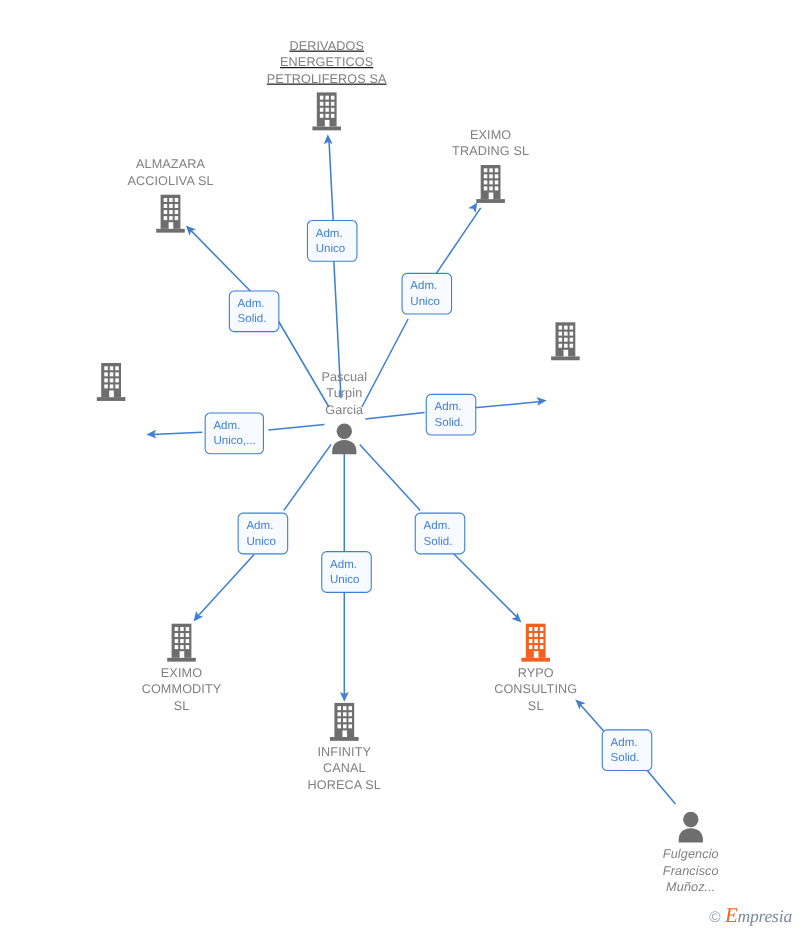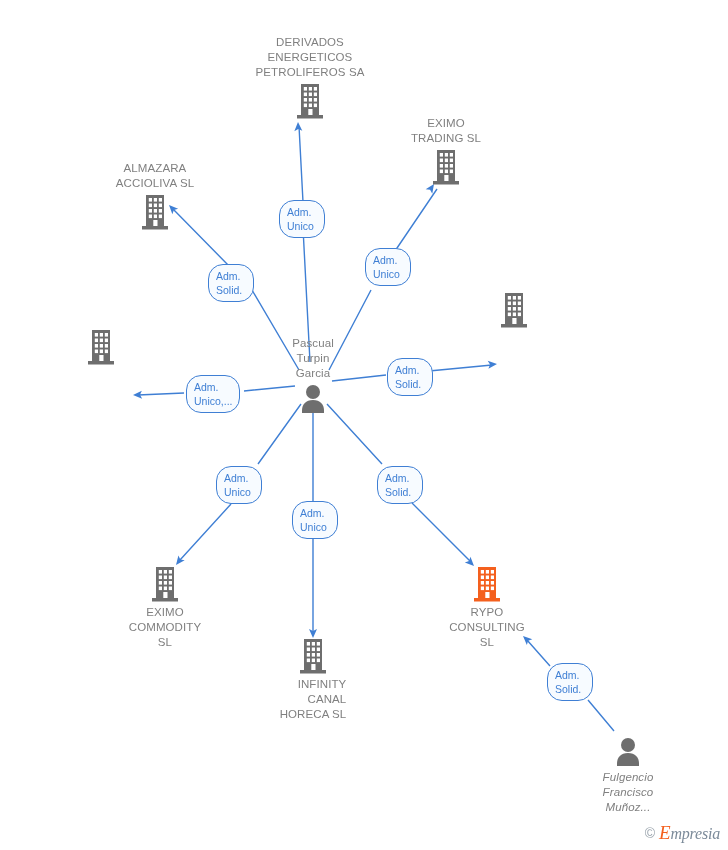--- a/index.html
+++ b/index.html
@@ -48,21 +48,21 @@
     display: block;
   }
   .node-icon.person {
     width: 30px;
     height: 32px;
   }
   .edge-label {
     position: absolute;
     box-sizing: border-box;
     border: 1px solid #3f7fd4;
-    border-radius: 15px;
+    border-radius: 5px;
     background: #f7fbff;
     color: #3f7fd4;
     font-size: 10.5px;
     line-height: 14px;
     padding: 4px 6px 4px 7px;
     text-align: left;
     white-space: pre-line;
     min-width: 46px;
   }
   .watermark {
@@ -110,21 +110,21 @@
       <path d="M0,0 L-9,-4 L-7,0 L-9,4 Z" fill="#3f7fd4" transform="translate(176,565) rotate(128)"></path>
       <path d="M 313 406 L 313 502 M 313 531 L 313 633" stroke="#3f7fd4" stroke-width="1.4" fill="none"></path>
       <path d="M0,0 L-9,-4 L-7,0 L-9,4 Z" fill="#3f7fd4" transform="translate(313,638) rotate(90)"></path>
       <path d="M 327 404 L 382 464 M 412 503 L 470 561" stroke="#3f7fd4" stroke-width="1.4" fill="none"></path>
       <path d="M0,0 L-9,-4 L-7,0 L-9,4 Z" fill="#3f7fd4" transform="translate(474,566) rotate(45)"></path>
       <path d="M 614 731 L 588 700 M 550 666 L 527 640" stroke="#3f7fd4" stroke-width="1.4" fill="none"></path>
       <path d="M0,0 L-9,-4 L-7,0 L-9,4 Z" fill="#3f7fd4" transform="translate(523,636) rotate(-137)"></path>
     </svg>
 
   <div id="node-layer">
-      <div class="node" style="left: 310px; top: 35px;">
+      <div class="node" style="left: 297px; top: 35px; text-decoration: underline;">
         <div class="node-label top">DERIVADOS
 ENERGETICOS
 PETROLIFEROS SA</div>
         <svg viewBox="0 0 34 38" class="node-icon">
           <g fill="#6e6e6e">
             <rect x="8" y="2" width="18" height="31"></rect>
             <rect x="4" y="33" width="26" height="3.5"></rect>
           </g>
           <g fill="#ffffff">
             <rect x="10.8" y="5" width="3.2" height="3.6"></rect>
@@ -136,21 +136,21 @@
             <rect x="10.8" y="16" width="3.2" height="3.6"></rect>
             <rect x="15.8" y="16" width="3.2" height="3.6"></rect>
             <rect x="20.8" y="16" width="3.2" height="3.6"></rect>
             <rect x="10.8" y="21.5" width="3.2" height="3.6"></rect>
             <rect x="15.8" y="21.5" width="3.2" height="3.6"></rect>
             <rect x="20.8" y="21.5" width="3.2" height="3.6"></rect>
             <rect x="15.3" y="27" width="4.2" height="6"></rect>
           </g>
         </svg>
       </div>
-      <div class="node" style="left: 155px; top: 161px;">
+      <div class="node" style="left: 155px; top: 143px;">
         <div class="node-label top">ALMAZARA
 ACCIOLIVA  SL</div>
         <svg viewBox="0 0 34 38" class="node-icon">
           <g fill="#6e6e6e">
             <rect x="8" y="2" width="18" height="31"></rect>
             <rect x="4" y="33" width="26" height="3.5"></rect>
           </g>
           <g fill="#ffffff">
             <rect x="10.8" y="5" width="3.2" height="3.6"></rect>
             <rect x="15.8" y="5" width="3.2" height="3.6"></rect>
@@ -267,21 +267,21 @@
             <rect x="10.8" y="21.5" width="3.2" height="3.6"></rect>
             <rect x="15.8" y="21.5" width="3.2" height="3.6"></rect>
             <rect x="20.8" y="21.5" width="3.2" height="3.6"></rect>
             <rect x="15.3" y="27" width="4.2" height="6"></rect>
           </g>
         </svg>
         <div class="node-label bottom">EXIMO
 COMMODITY
 SL</div>
       </div>
-      <div class="node" style="left: 313px; top: 637px; text-align: right;">
+      <div class="node" style="left: 313px; top: 637px;">
         <svg viewBox="0 0 34 38" class="node-icon">
           <g fill="#6e6e6e">
             <rect x="8" y="2" width="18" height="31"></rect>
             <rect x="4" y="33" width="26" height="3.5"></rect>
           </g>
           <g fill="#ffffff">
             <rect x="10.8" y="5" width="3.2" height="3.6"></rect>
             <rect x="15.8" y="5" width="3.2" height="3.6"></rect>
             <rect x="20.8" y="5" width="3.2" height="3.6"></rect>
             <rect x="10.8" y="10.5" width="3.2" height="3.6"></rect>

